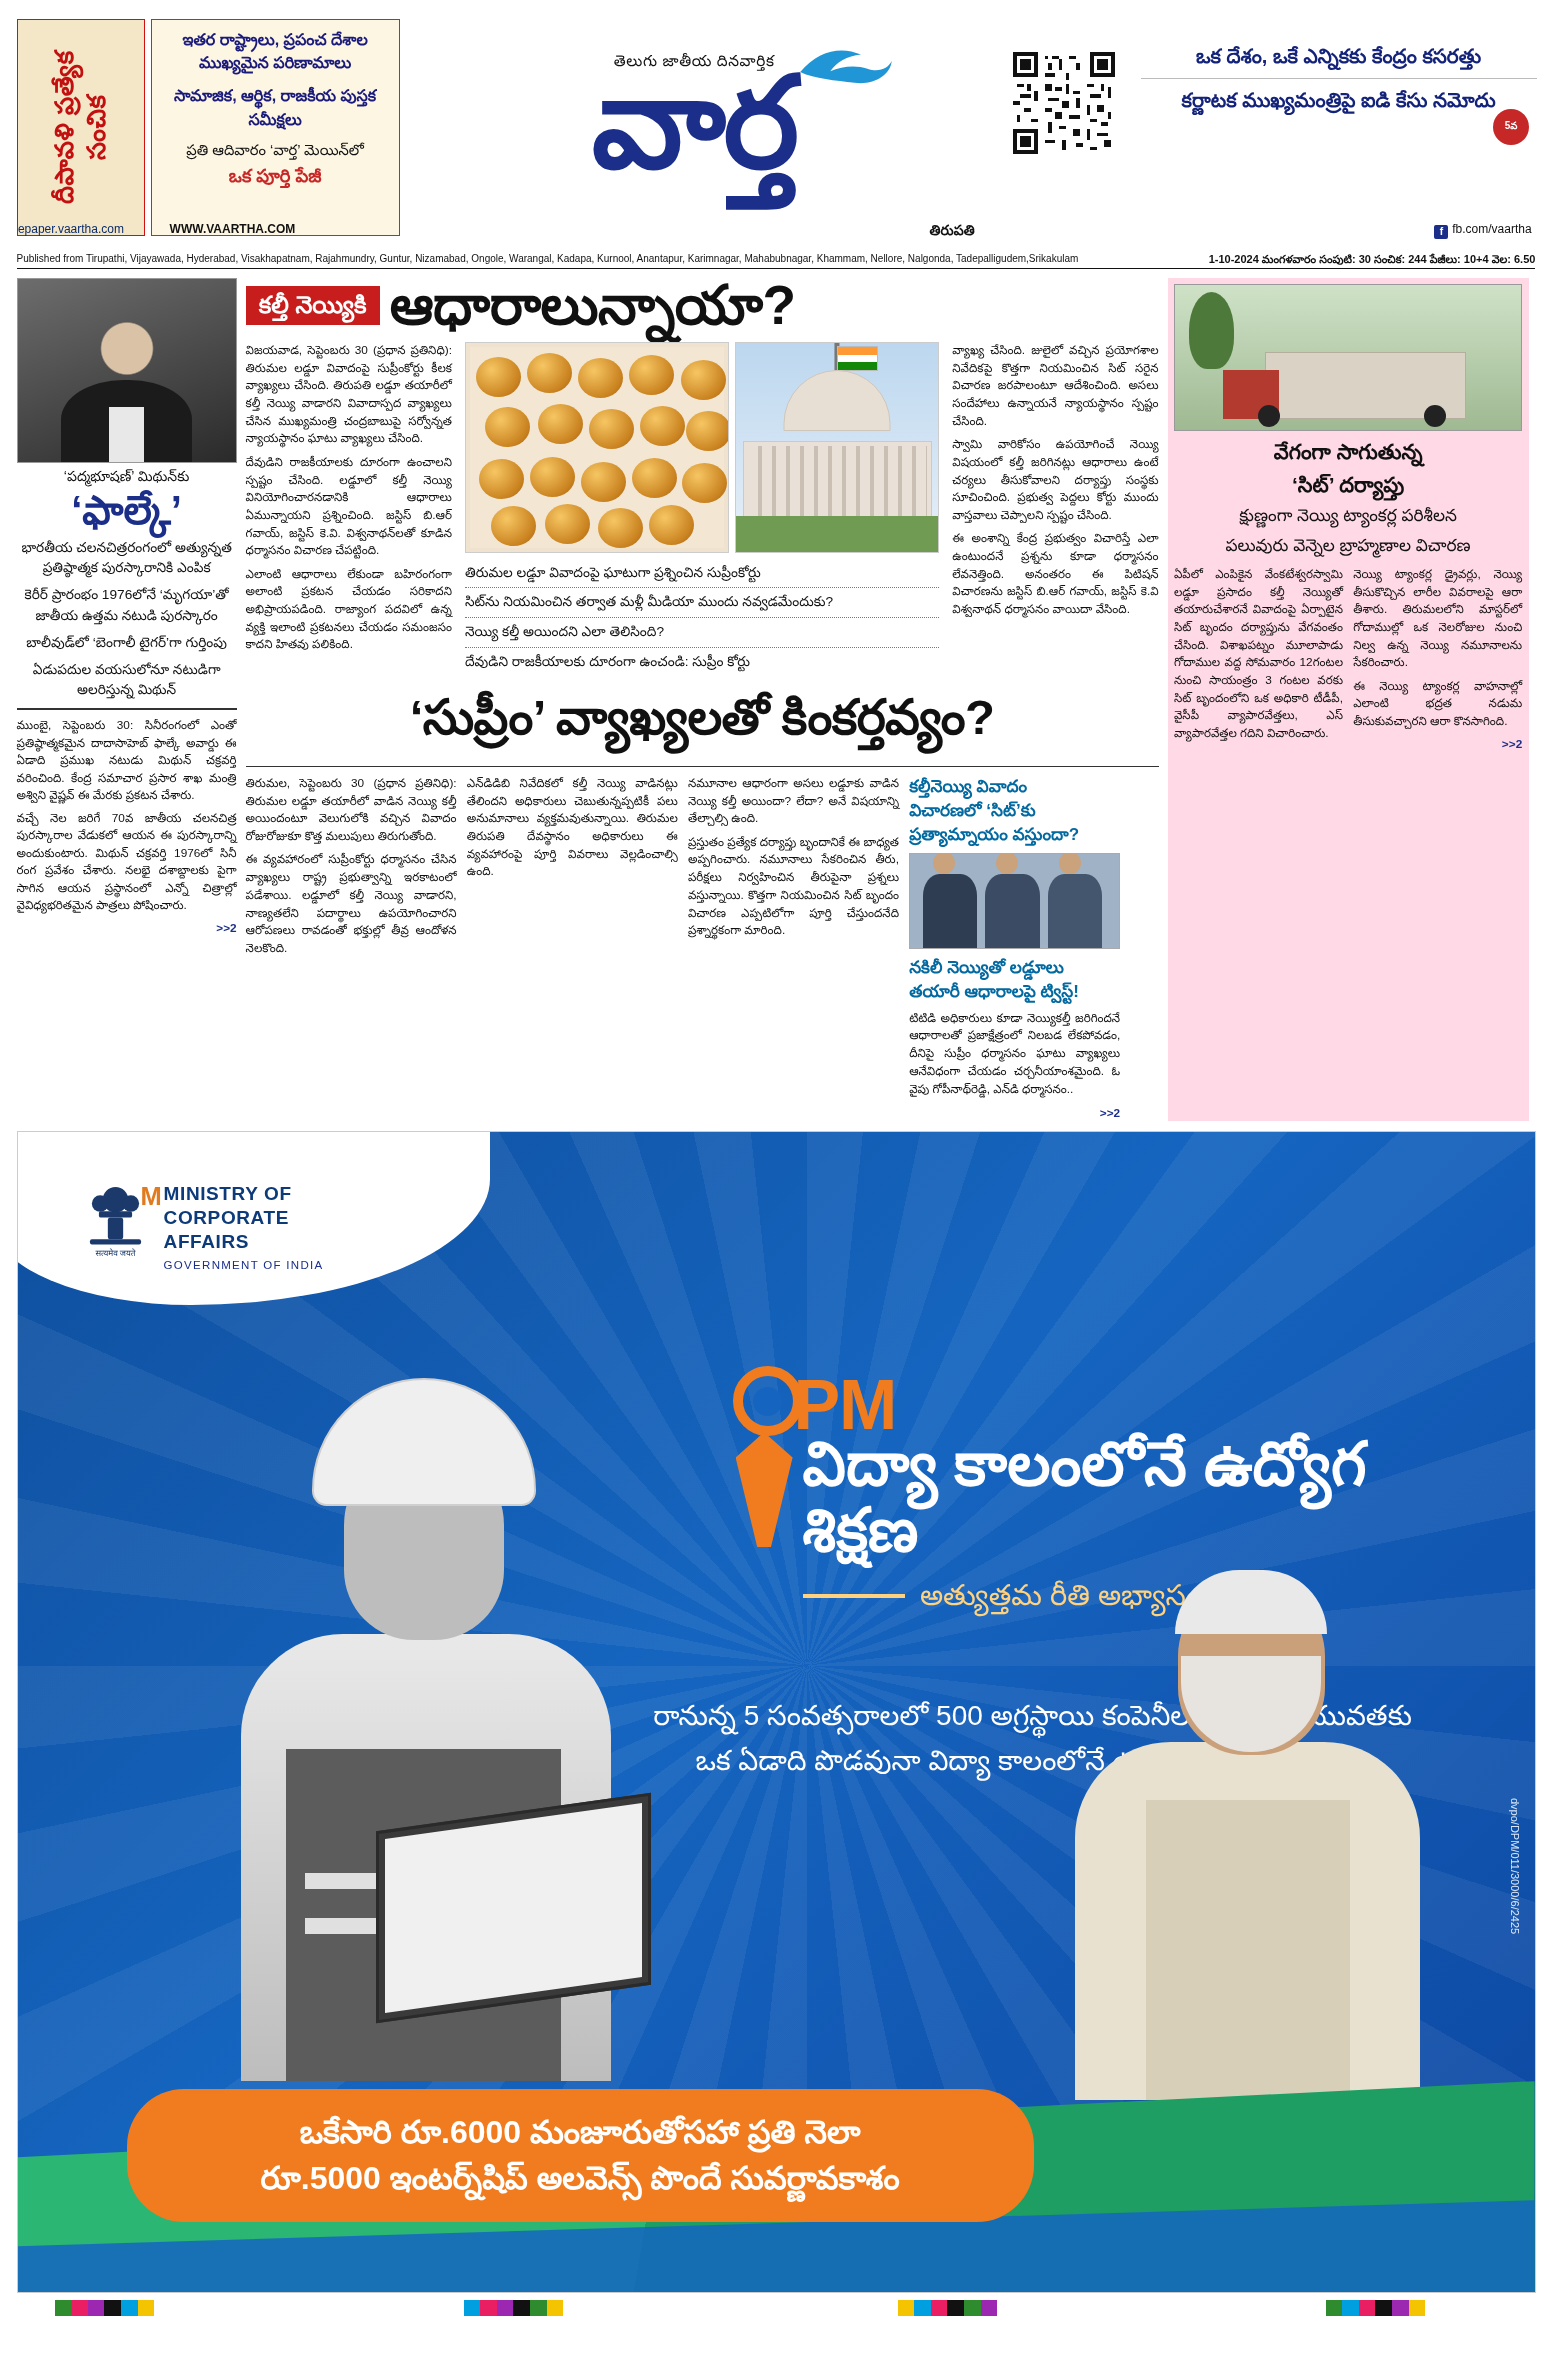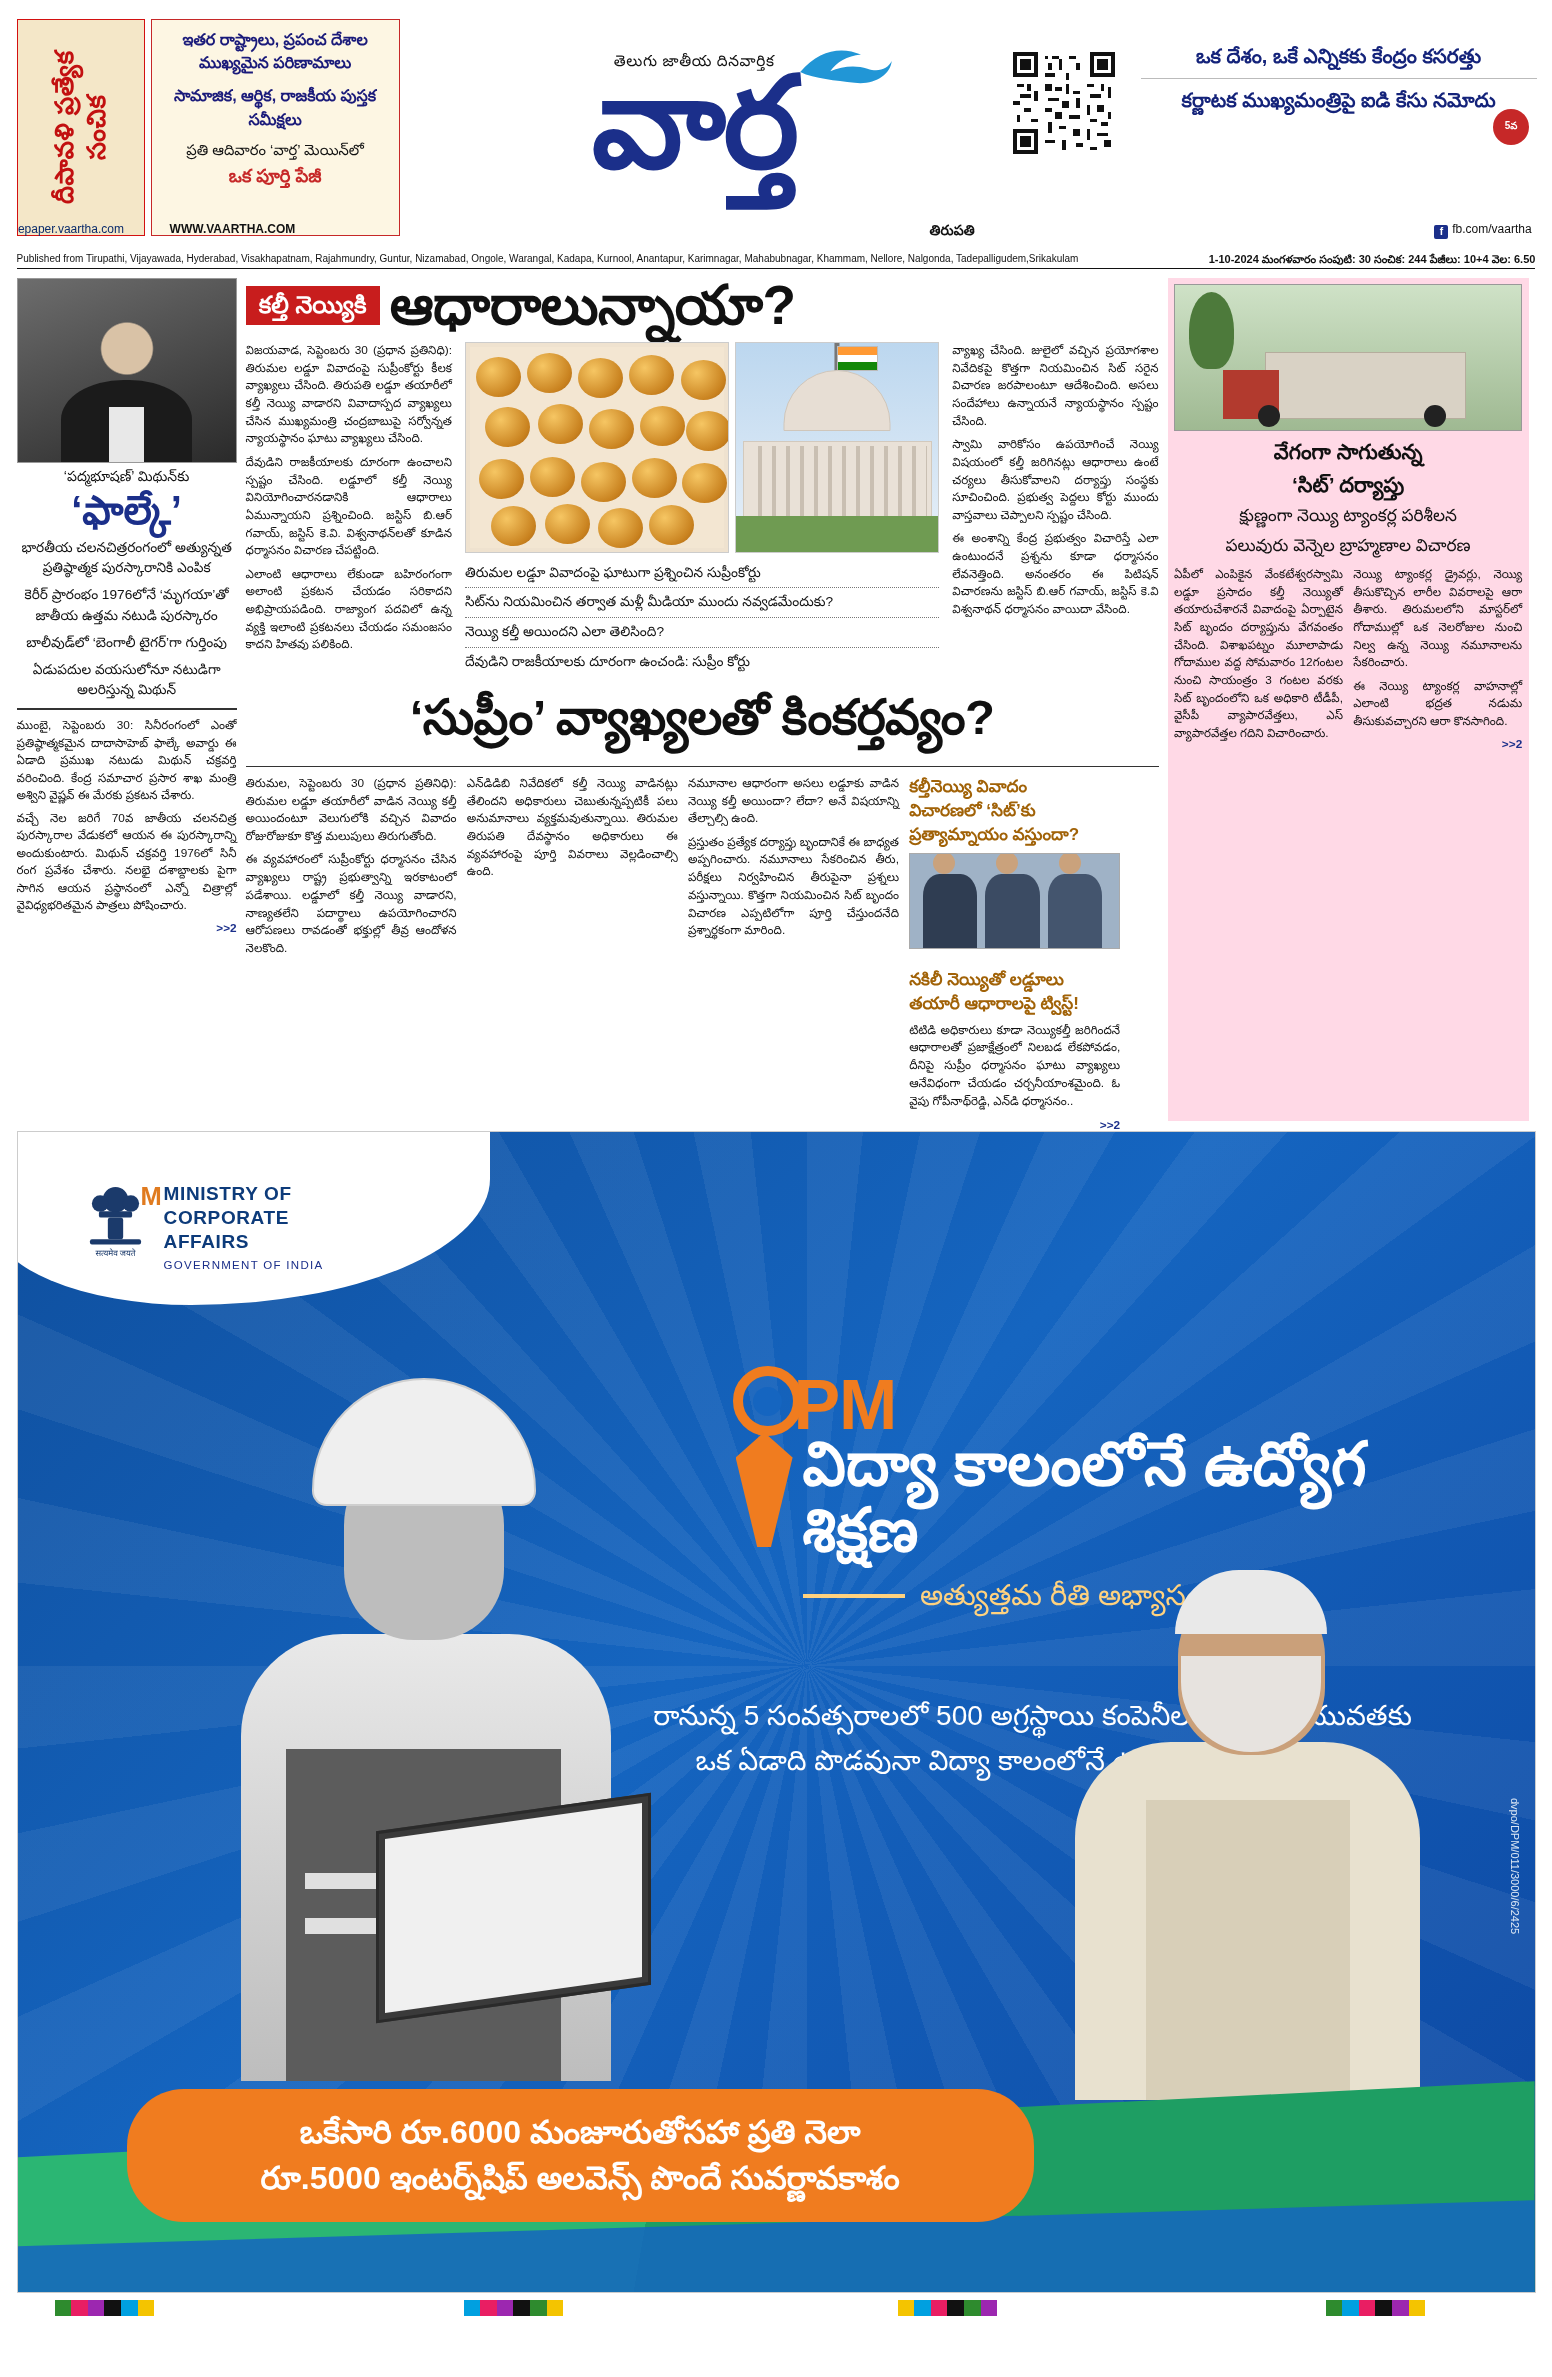--- a/index.html
+++ b/index.html
@@ -118,21 +118,21 @@
   .art-caps { margin-top:5.1px; font-size:13.7px; line-height:1.45; }
   .art-caps .c { border-bottom:0.6px dotted #777; padding:4.5px 0; }
   .art-caps .c.last { border-bottom:none; }
 
   .sub-head { font-size:49px; font-weight:bold; color:#111; text-align:center; margin:12.8px 0 7.7px; letter-spacing:-0.6px;}
   .hr-thin { height:1.3px; background:#333; }
   .four { display:flex; gap:10.2px; margin-top:7.7px; }
   .four .c { width:211px; font-size:11.8px; line-height:1.5; text-align:justify; }
   .four .c p { margin:0 0 5.7px; }
   .qbox { width:211px; }
-  .qbox .q { font-size:17px; font-weight:bold; line-height:1.4; color:#a16207; }
+  .qbox .q { font-size:17px; font-weight:bold; line-height:1.4; color:#0369a1; }
   .qbox .pic { margin-top:6.4px; height:96px; background:#9fb2c6; position:relative; overflow:hidden; border:0.6px solid #aaa;}
   .qbox .pic .man { position:absolute; bottom:0; width:26%; height:78%; background:#2f3d52; border-radius:30% 30% 0 0;}
   .qbox .pic .m1{left:6%} .qbox .pic .m2{left:36%;background:#3b4b63} .qbox .pic .m3{left:66%;background:#44556e}
   .qbox .pic .head { position:absolute; width:22px; height:22px; border-radius:50%; background:#caa27c; bottom:78%;}
   .qbox .txt { font-size:11.8px; line-height:1.5; text-align:justify; margin-top:6.4px;}
 
   
   .r-photo { width:100%; height:147px; background:#8aa07a; position:relative; overflow:hidden; border:0.6px solid #999;}
   .r-photo .sky{position:absolute;inset:0;background:linear-gradient(#cfe2c7,#9fb992);}
   .r-photo .truck{position:absolute;left:26%;bottom:11.5px;width:58%;height:46%;background:#d9d2c5;border:1.3px solid #b5ad9d;}
@@ -429,21 +429,21 @@
           <div class="q">విచారణలో ‘సిట్‌’కు</div>
           <div class="q">ప్రత్యామ్నాయం వస్తుందా?</div>
           <div class="pic">
             <div class="man m1"></div>
               <div class="head" style="left:11%"></div>
             <div class="man m2"></div>
               <div class="head" style="left:41%"></div>
             <div class="man m3"></div>
               <div class="head" style="left:71%"></div>
           </div>
-          <div class="q" style="margin-top:19px">నకిలీ నెయ్యితో లడ్డూలు</div>
+          <div class="q" style="margin-top:7px">నకిలీ నెయ్యితో లడ్డూలు</div>
           <div class="q">తయారీ ఆధారాలపై ట్విస్ట్‌!</div>
           <div class="txt">టిటిడి అధికారులు కూడా నెయ్యికల్తీ జరిగిందనే ఆధారాలతో ప్రజాక్షేత్రంలో నిలబడ లేకపోవడం, దీనిపై సుప్రీం ధర్మాసనం ఘాటు వ్యాఖ్యలు ఆనేవిధంగా చేయడం చర్చనీయాంశమైంది. ఓ వైపు గోపీనాథ్‌రెడ్డి, ఎన్‌డి ధర్మాసనం..</div>
           <div class="txt more" style="text-align:right">&gt;&gt;2</div>
         </div>
       </div>
     </div>
 
     <div class="col-right pinkbg">
       <div class="r-photo">
         <div class="sky"></div>

